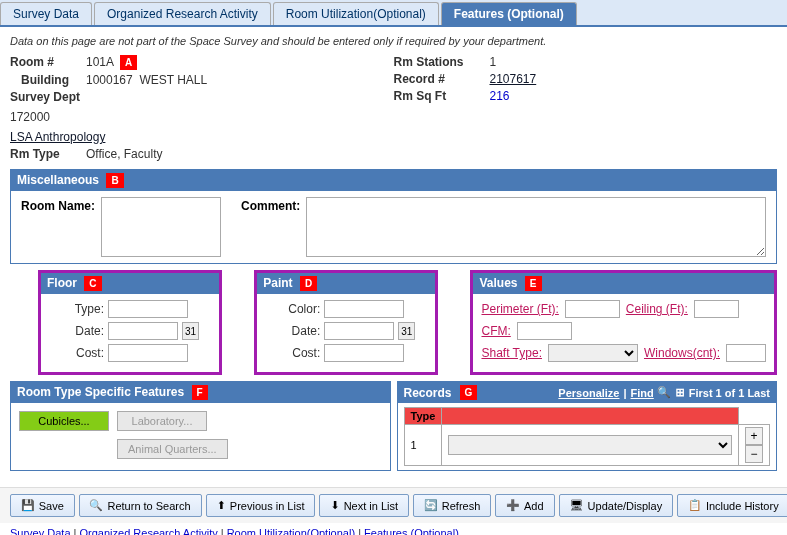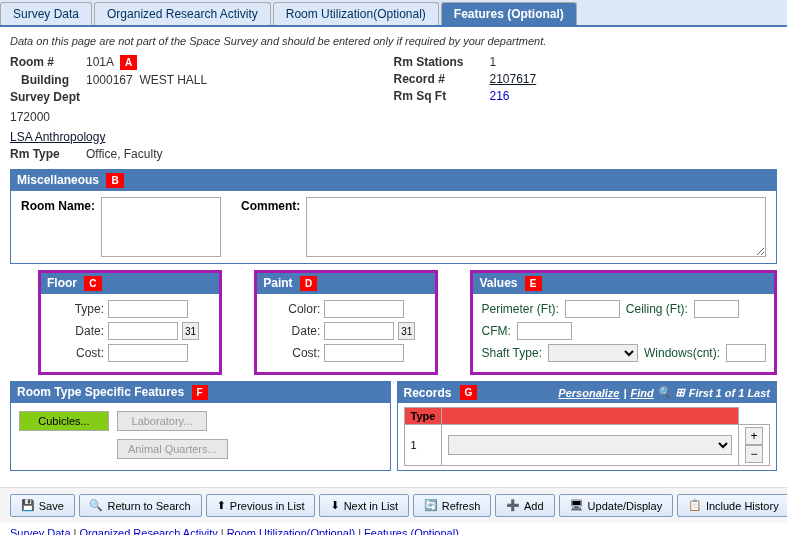--- a/index.html
+++ b/index.html
@@ -35,38 +35,38 @@
     .field-row { display: flex; align-items: center; gap: 4px; margin-bottom: 4px; }
     .field-label { width: 55px; text-align: right; color: #333; }
     .field-input { border: 1px solid #aaa; height: 18px; font-size: 11px; padding: 1px 2px; }
     .field-input.small { width: 80px; }
     .date-input { border: 1px solid #aaa; height: 18px; font-size: 11px; width: 70px; padding: 1px 2px; }
     .date-btn { border: 1px solid #aaa; background: #eee; height: 18px; padding: 0 2px; cursor: pointer; font-size: 10px; }
 
     
     .values-body { padding: 6px 8px; }
     .values-row { display: flex; align-items: center; gap: 6px; margin-bottom: 4px; }
-    .val-label { color: #14532d; white-space: nowrap; }
+    .val-label { color: #be185d; white-space: nowrap; text-decoration: underline; }
     .val-input { border: 1px solid #aaa; height: 18px; font-size: 11px; padding: 1px 2px; width: 55px; }
     .val-select { border: 1px solid #aaa; height: 18px; font-size: 11px; width: 90px; }
 
     
     .bottom-cols { display: grid; grid-template-columns: 1fr 1fr; gap: 6px; margin-bottom: 8px; }
 
     
     .rt-section { border: 1px solid #4a7ab5; }
     .rt-body { padding: 8px; display: flex; gap: 8px; flex-direction: column; }
     .rt-row { display: flex; gap: 8px; }
     .rt-btn { border: 1px solid #aaa; background: #84cc16; padding: 3px 10px; cursor: pointer; font-size: 11px; min-width: 90px; }
     .rt-btn:disabled { color: #999; background: #e8e8e8; }
 
     
     .rec-section { border: 1px solid #4a7ab5; }
     .rec-header { background: #4a7ab5; color: #fff; font-weight: bold; padding: 3px 6px; font-size: 12px; display: flex; align-items: center; gap: 6px; }
-    .rec-header-right { margin-left: auto; display: flex; align-items: center; gap: 4px; font-size: 11px; font-style: italic; }
+    .rec-header-right { margin-left: auto; display: flex; align-items: center; gap: 4px; font-size: 11px; }
     .rec-link { color: #fff; text-decoration: underline; cursor: pointer; font-size: 11px; }
     .rec-nav { font-size: 11px; color: #fff; }
     .rec-body { padding: 4px 6px; }
     .rec-table { width: 100%; border-collapse: collapse; font-size: 11px; }
     .rec-table th { background: #ef4444; border: 1px solid #aaa; padding: 2px 6px; text-align: center; }
     .rec-table td { border: 1px solid #aaa; padding: 2px 6px; height: 22px; }
     .rec-btn { border: 1px solid #aaa; background: #f0f0f0; width: 18px; height: 18px; cursor: pointer; font-size: 12px; display: flex; align-items: center; justify-content: center; }
     .type-select { border: 1px solid #aaa; font-size: 11px; width: 100%; height: 20px; }
 
     

